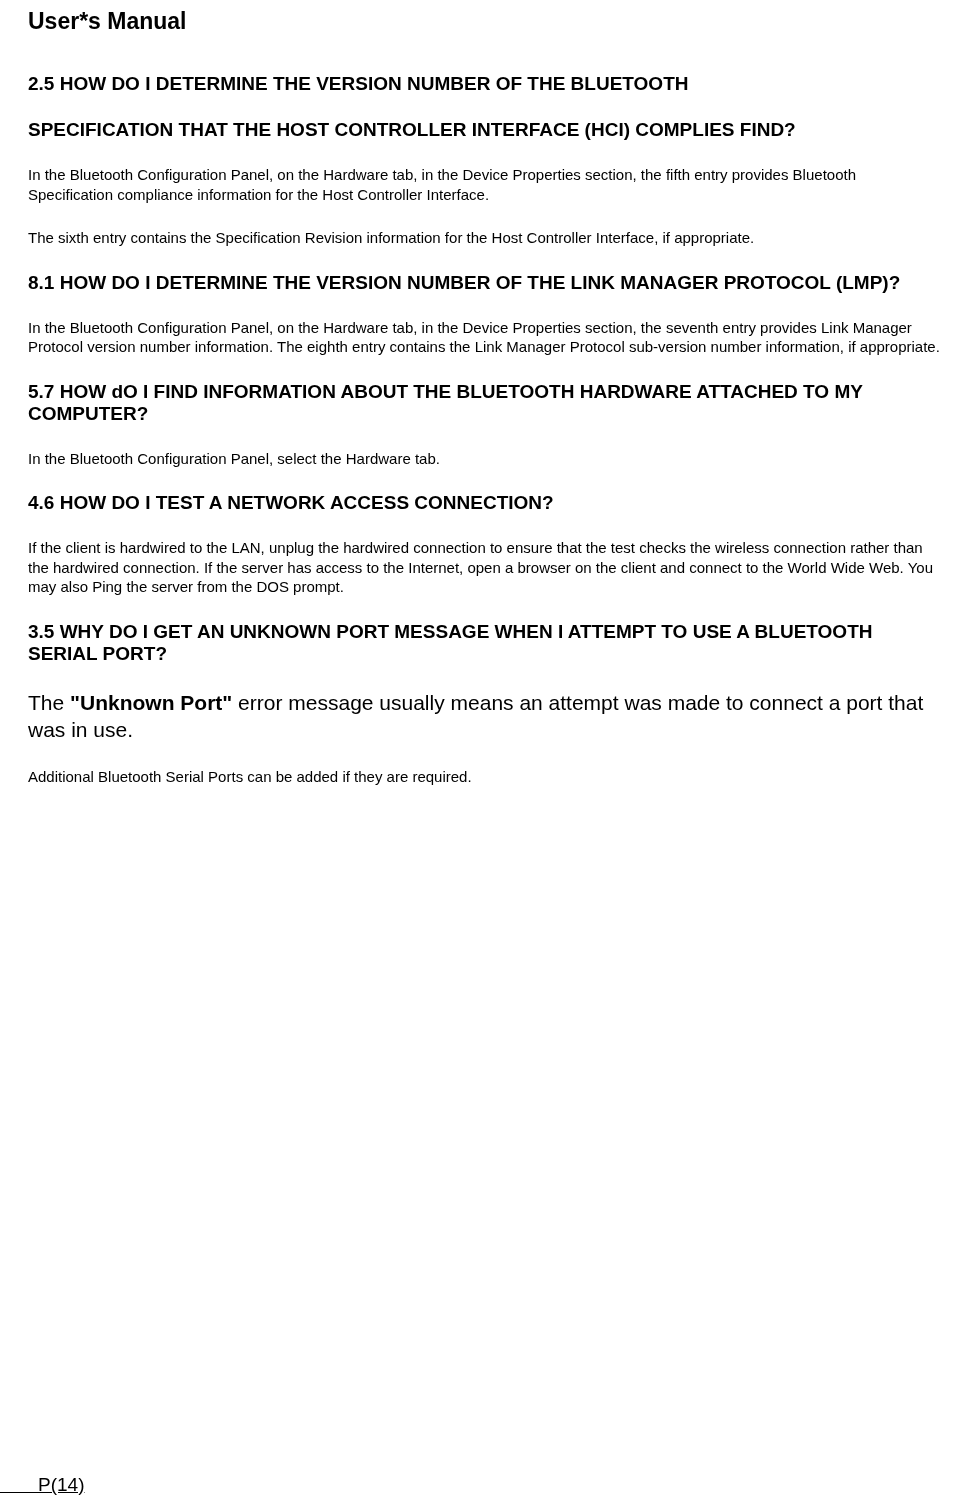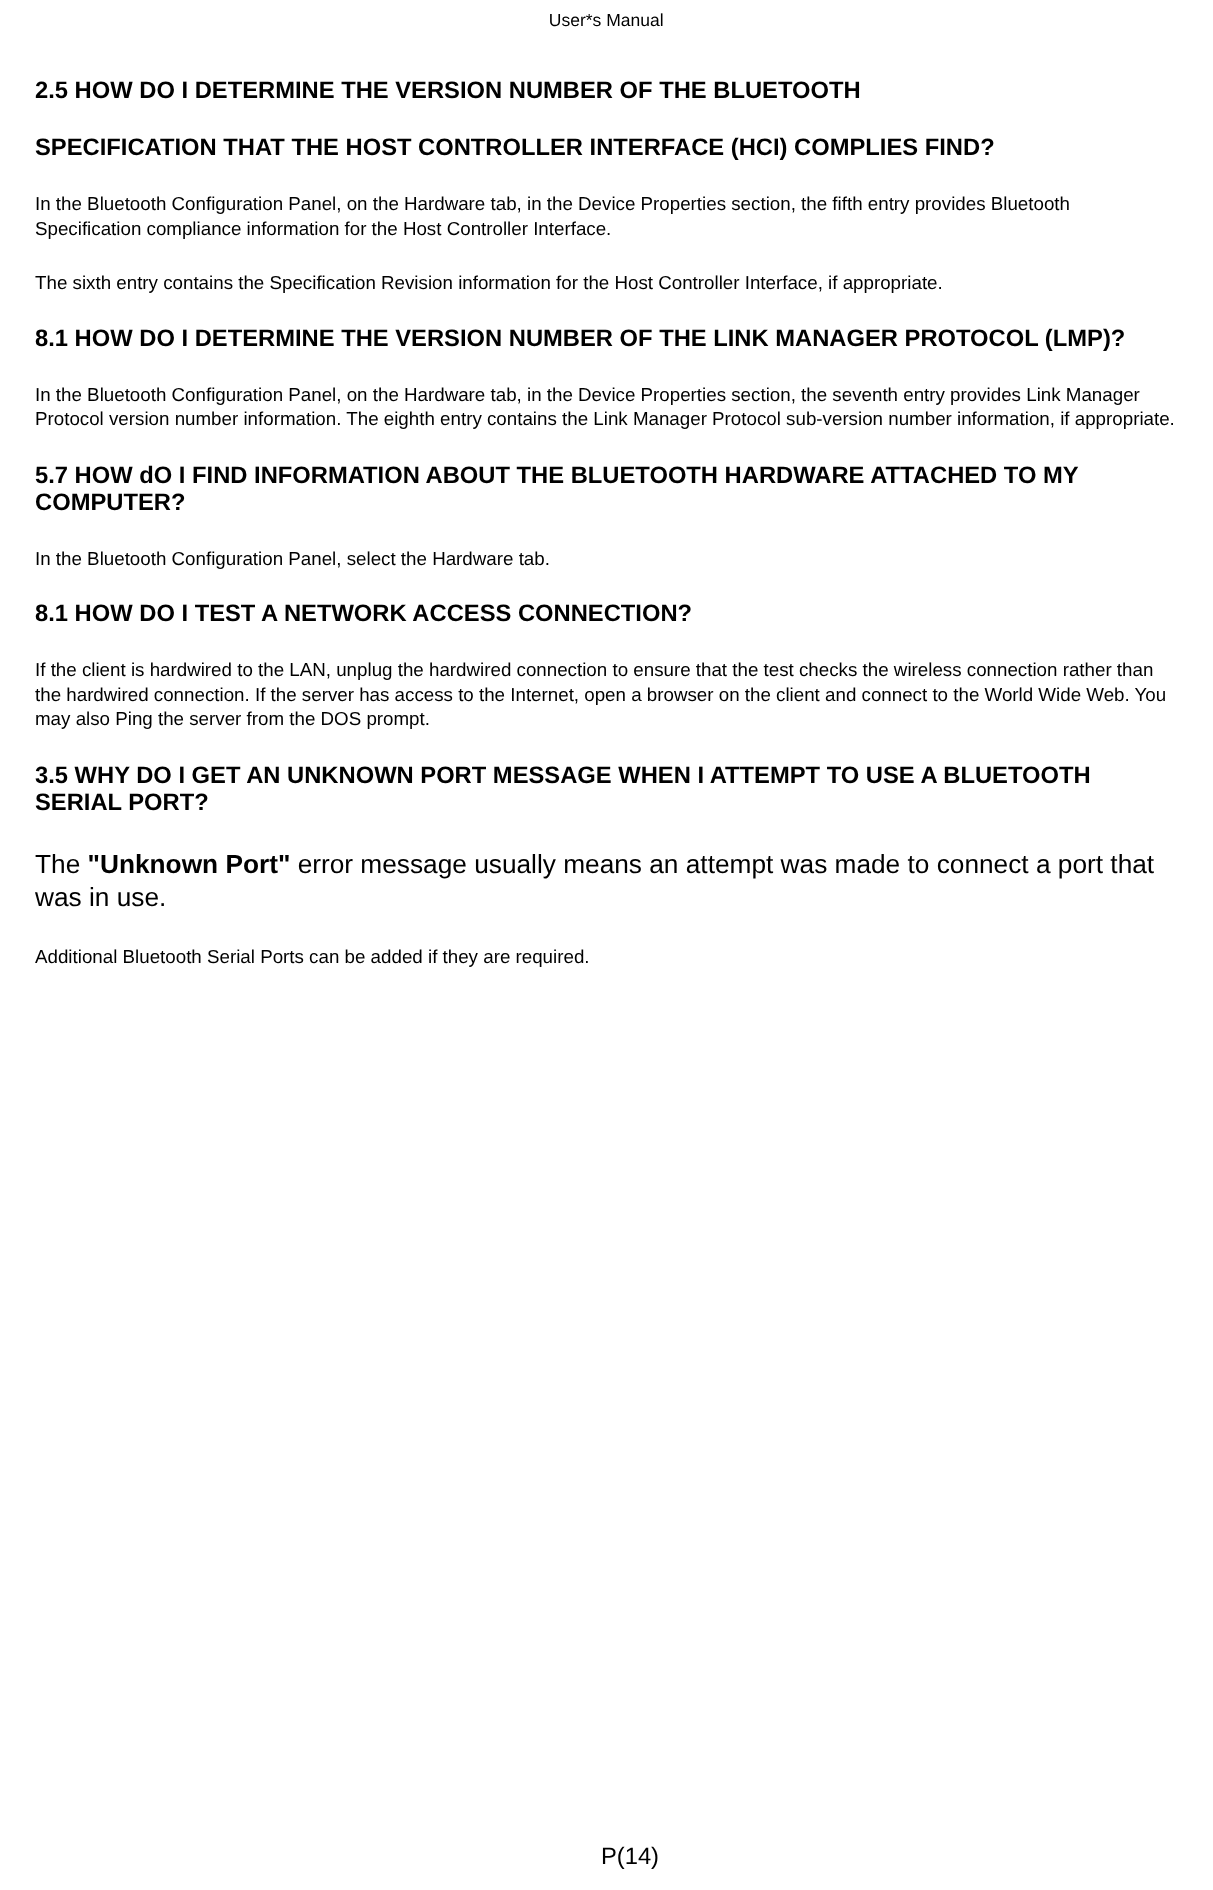--- a/index.html
+++ b/index.html
@@ -10,24 +10,24 @@
     body {
       font-family: Arial, Helvetica, sans-serif;
       background: #fff;
       color: #000;
       width: 970px;
       height: 1512px;
       position: relative;
       padding: 0 28px;
     }
     .header {
-      text-align: center;
-      font-size: 14px;
+      font-size: 23px;
       padding-top: 8px;
       padding-bottom: 38px;
+      font-weight: bold;
     }
     .section-heading {
       font-weight: bold;
       font-size: 19px;
       margin-bottom: 24px;
     }
     .section-heading-part2 {
       font-weight: bold;
       font-size: 19px;
       margin-bottom: 24px;
@@ -35,22 +35,22 @@
     .body-text {
       font-size: 15px;
       line-height: 1.3;
       margin-bottom: 24px;
     }
     .footer {
       position: absolute;
       bottom: 14px;
       left: 0;
       right: 0;
-      text-align: center;
       font-size: 19px;
+      text-decoration: underline;
     }
     .mixed-para {
       font-size: 21px;
       line-height: 1.3;
       margin-bottom: 24px;
     }
     .bold-inline {
       font-weight: bold;
     }
   </style>
@@ -66,21 +66,21 @@
 
 <div class="body-text">In the Bluetooth Configuration Panel, on the Hardware tab, in the Device Properties section, the fifth entry provides Bluetooth Specification compliance information for the Host Controller Interface.</div>
 <div class="body-text">The sixth entry contains the Specification Revision information for the Host Controller Interface, if appropriate.</div>
 
 <div class="section-heading">8.1 HOW DO I DETERMINE THE VERSION NUMBER OF THE LINK MANAGER PROTOCOL (LMP)?</div>
 <div class="body-text">In the Bluetooth Configuration Panel, on the Hardware tab, in the Device Properties section, the seventh entry provides Link Manager Protocol version number information. The eighth entry contains the Link Manager Protocol sub-version number information, if appropriate.</div>
 
 <div class="section-heading">5.7 HOW dO I FIND INFORMATION ABOUT THE BLUETOOTH HARDWARE ATTACHED TO MY COMPUTER?</div>
 <div class="body-text">In the Bluetooth Configuration Panel, select the Hardware tab.</div>
 
-<div class="section-heading">8.1 HOW DO I TEST A NETWORK ACCESS CONNECTION?</div>
+<div class="section-heading">4.6 HOW DO I TEST A NETWORK ACCESS CONNECTION?</div>
 <div class="body-text">If the client is hardwired to the LAN, unplug the hardwired connection to ensure that the test checks the wireless connection rather than the hardwired connection. If the server has access to the Internet, open a browser on the client and connect to the World Wide Web. You may also Ping the server from the DOS prompt.</div>
 
 <div class="section-heading">3.5 WHY DO I GET AN UNKNOWN PORT MESSAGE WHEN I ATTEMPT TO USE A BLUETOOTH SERIAL PORT?</div>
 
 <div class="mixed-para">
   <span>The </span><span class="bold-inline">"Unknown Port"</span><span> error message usually means an attempt was made to connect a port that was in use.</span>
 </div>
 
 <div class="body-text">Additional Bluetooth Serial Ports can be added if they are required.</div>
 

